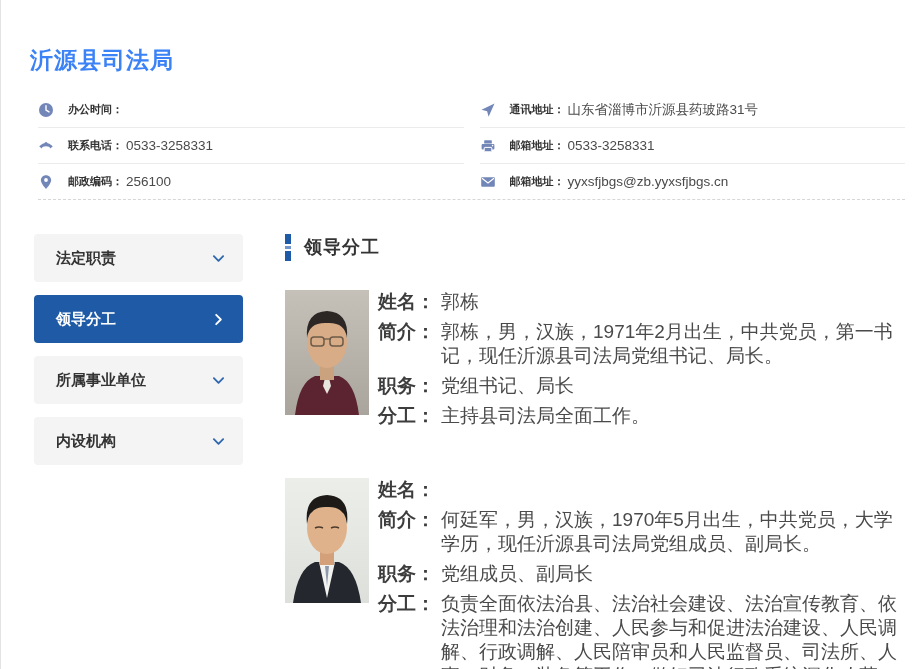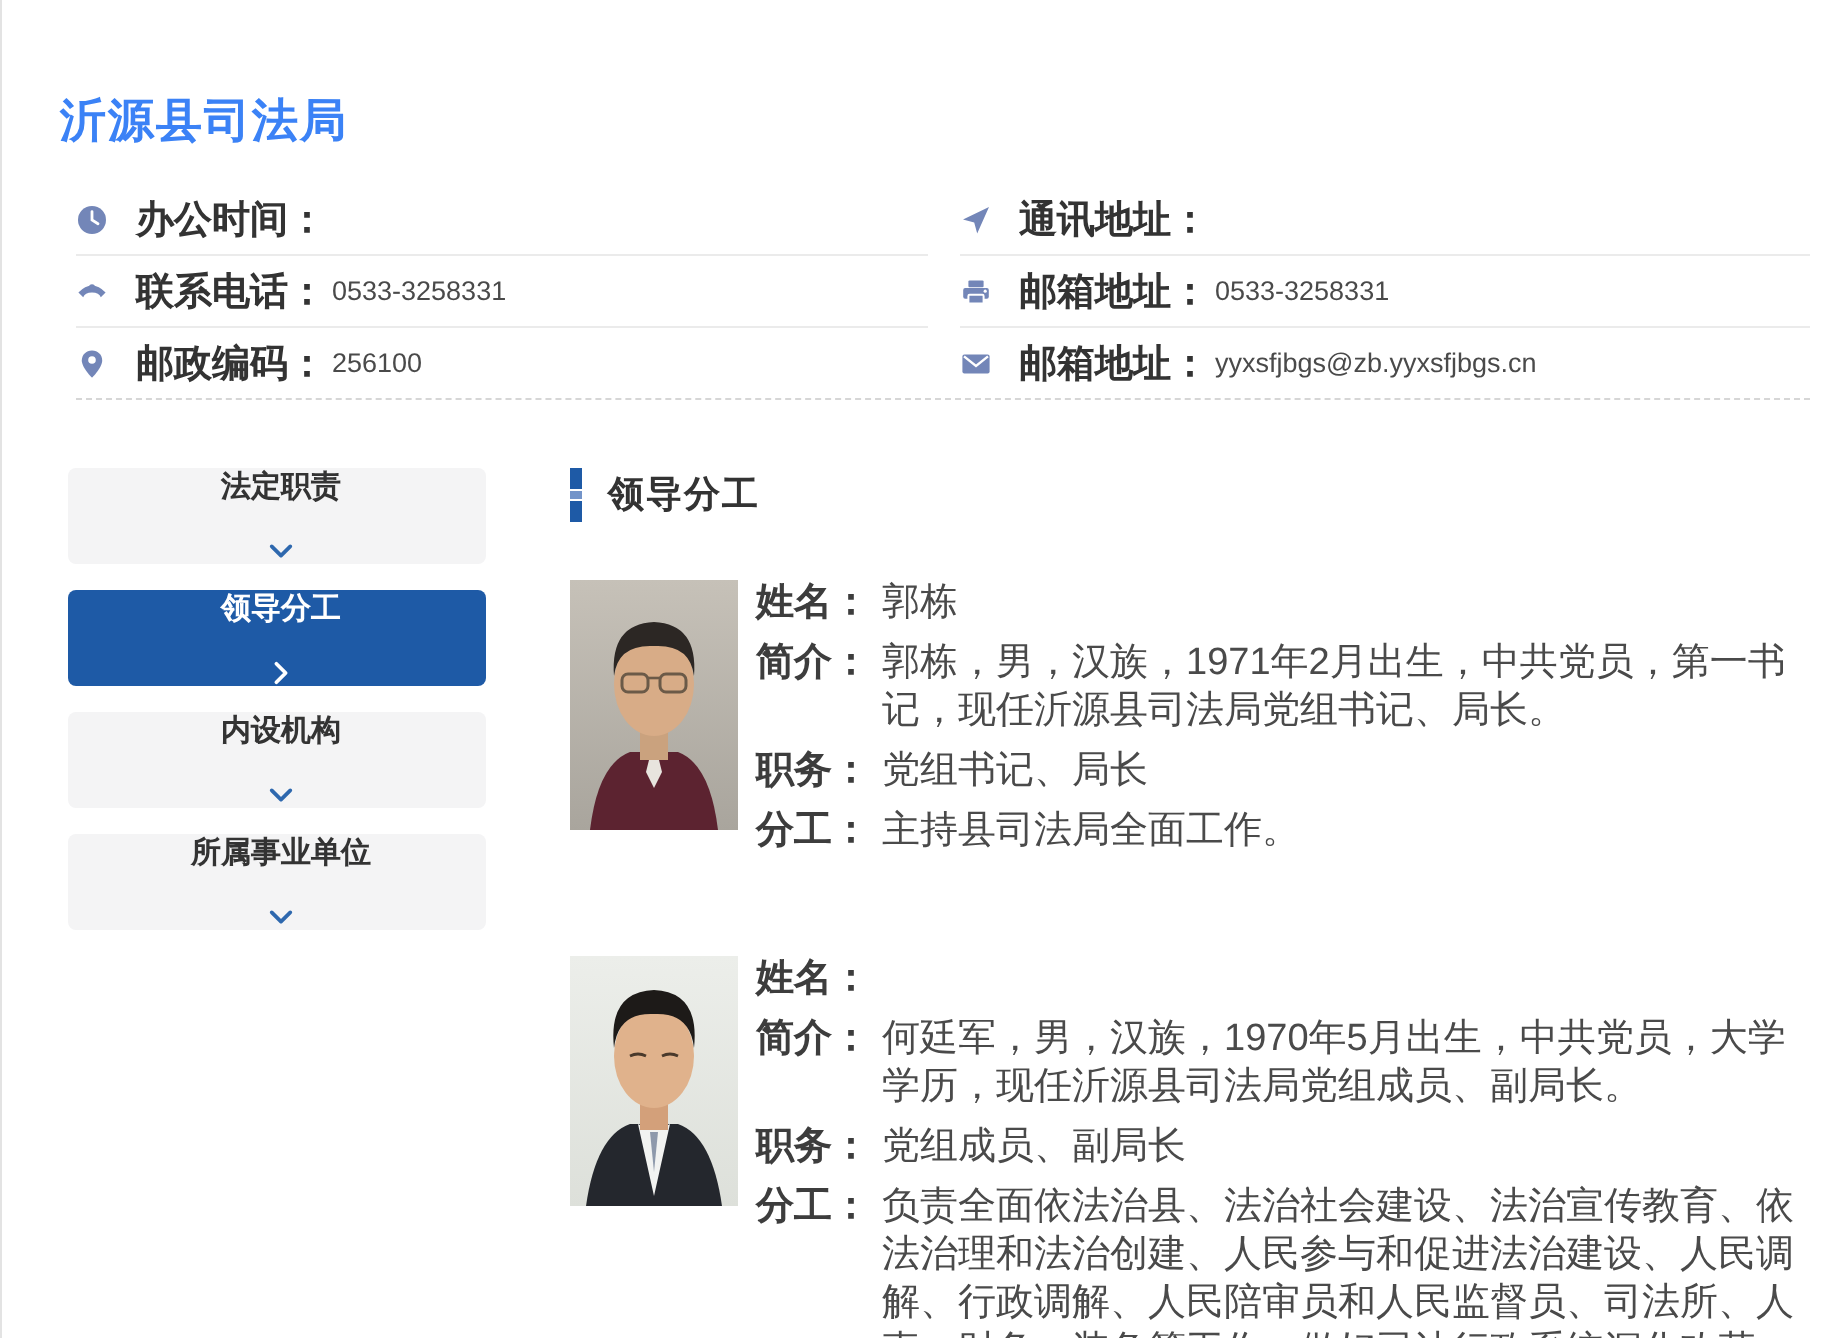--- a/index.html
+++ b/index.html
@@ -16,33 +16,32 @@
   
   .contact{
     position:absolute;left:38px;right:7px;top:92px;
     display:grid;grid-template-columns:1fr 1fr;column-gap:16px;
   }
   .contact-cell{
     height:35px;display:flex;align-items:center;border-bottom:1px solid #ebebeb;
   }
   .contact-cell.last{border-bottom:none;}
   .c-icon{width:16px;height:16px;margin-right:14px;flex:0 0 16px;}
-  .c-label{font-weight:bold;font-size:19px;color:#333;white-space:nowrap;}
+  .c-label{font-weight:bold;font-size:11px;color:#333;white-space:nowrap;}
   .c-value{font-size:13.5px;color:#4a4a4a;margin-left:3px;white-space:nowrap;}
   .contact-dashed{
     position:absolute;left:38px;right:7px;top:199px;border-top:1px dashed #d6d6d6;
   }
   
   .sidebar{position:absolute;left:34px;top:234px;width:209px;}
   .side-item{
     height:48px;border-radius:4px;background:#f4f4f5;margin-bottom:13px;
     display:flex;align-items:center;justify-content:space-between;
     padding:0 18px 0 22px;font-size:15px;font-weight:bold;color:#333;cursor:pointer;
     box-sizing:border-box;
-    flex-direction:column;
   }
   .side-item.active{background:#1e5aa6;color:#fff;}
   .side-item svg{flex:0 0 13px;}
   
   .main{position:absolute;left:285px;top:233px;right:7px;}
   .sec-header{display:flex;align-items:center;height:28px;}
   .sec-bar{
     width:6px;height:27px;margin-right:13px;
     background:linear-gradient(to bottom,#1e5aa6 0%,#1e5aa6 38%,#ffffff 38%,#ffffff 43%,#7394c9 43%,#7394c9 57%,#ffffff 57%,#ffffff 62%,#1e5aa6 62%,#1e5aa6 100%);
   }
@@ -70,20 +69,21 @@
       <path d="M8 3.8 V8 l3 1.9" stroke="#ffffff" stroke-width="1.4" fill="none" stroke-linecap="round"></path>
     </svg>
     <span class="c-label">办公时间：</span>
   </div>
 
   <div class="contact-cell">
     <svg class="c-icon" viewBox="0 0 16 16">
       <path d="M14.5 1.5 L1.5 7.8 l5.6 1.4 L8.6 14.8 Z" fill="#7386b8"></path>
     </svg>
     <span class="c-label">通讯地址：</span>
+    <span class="c-value">山东省淄博市沂源县药玻路31号</span>
   </div>
 
   <div class="contact-cell">
     <svg class="c-icon" viewBox="0 0 16 16">
       <path d="M1.2 8.2 Q8 1.2 14.8 8.2 L12.4 10.6 Q11.6 8.2 8 8.2 Q4.4 8.2 3.6 10.6 Z" fill="#7386b8"></path>
       <circle cx="8" cy="5.6" r="1.5" fill="#7386b8"></circle>
     </svg>
     <span class="c-label">联系电话：</span>
     <span class="c-value">0533-3258331</span>
   </div>
@@ -130,28 +130,28 @@
   </div>
 
   <div class="side-item active">
     <span>领导分工</span>
     <svg width="13" height="13" viewBox="0 0 14 14">
       <polyline points="4.5,2 9.5,7 4.5,12" fill="none" stroke="#ffffff" stroke-width="2" stroke-linecap="round" stroke-linejoin="round"></polyline>
     </svg>
   </div>
 
   <div class="side-item">
+    <span>所属事业单位</span>
+    <svg width="13" height="13" viewBox="0 0 14 14">
+      <polyline points="2,4.5 7,9.5 12,4.5" fill="none" stroke="#2e68ae" stroke-width="2" stroke-linecap="round" stroke-linejoin="round"></polyline>
+    </svg>
+  </div>
+
+  <div class="side-item">
     <span>内设机构</span>
-    <svg width="13" height="13" viewBox="0 0 14 14">
-      <polyline points="2,4.5 7,9.5 12,4.5" fill="none" stroke="#2e68ae" stroke-width="2" stroke-linecap="round" stroke-linejoin="round"></polyline>
-    </svg>
-  </div>
-
-  <div class="side-item">
-    <span>所属事业单位</span>
     <svg width="13" height="13" viewBox="0 0 14 14">
       <polyline points="2,4.5 7,9.5 12,4.5" fill="none" stroke="#2e68ae" stroke-width="2" stroke-linecap="round" stroke-linejoin="round"></polyline>
     </svg>
   </div>
 
 </div>
 
 <div class="main">
 
   <div class="sec-header">

